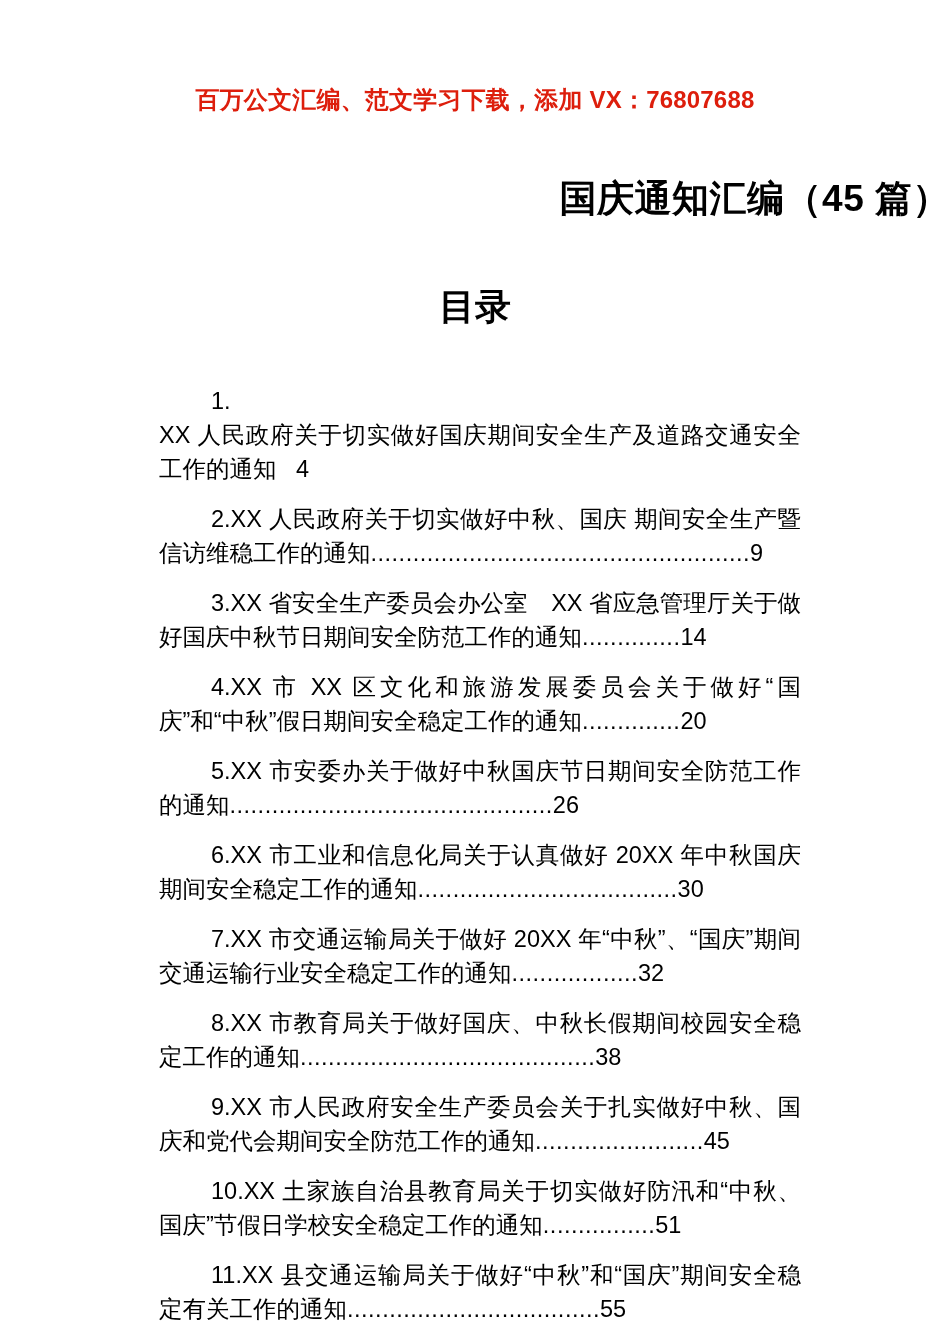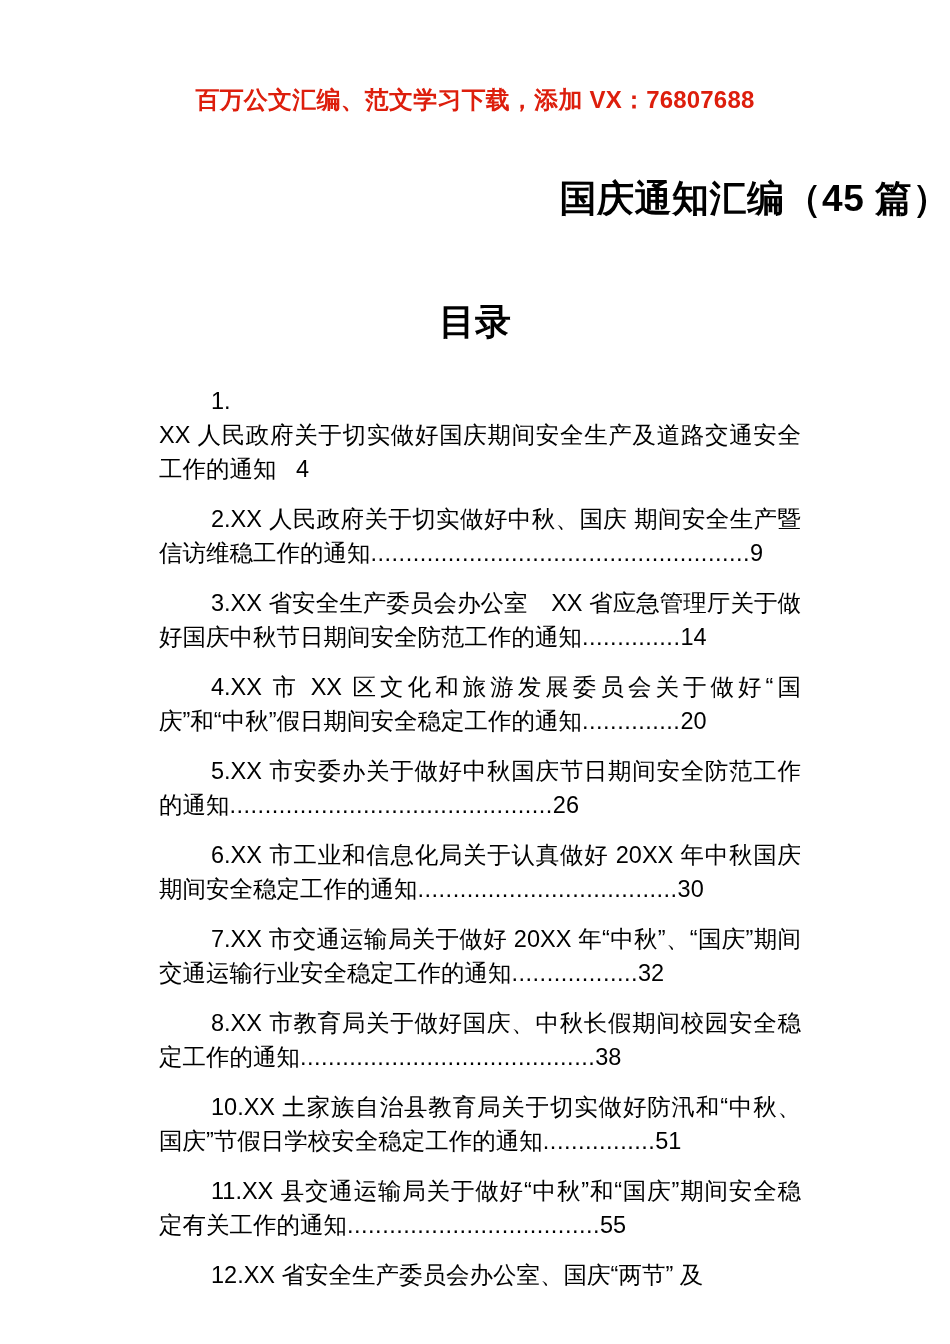--- a/index.html
+++ b/index.html
@@ -53,21 +53,20 @@
   
   .toc-heading {
     position: absolute;
     top: 283px;
     left: 0;
     width: 950px;
     text-align: center;
     font-size: 36px;
     font-weight: 700;
     color: #000000;
-    margin-top: 15px;
   }
 
   
   .toc {
     position: absolute;
     top: 368px;
     left: 143px;
     width: 674px;
   }
 
@@ -107,18 +106,19 @@
 
   <div class="toc" id="toc-list">
       <p class="toc-entry no-leader"><span>1.</span><span class="entry-break"></span><span>XX 人民政府关于切实做好国庆期间安全生产及道路交通安全工作的通知</span><span class="gap-spaces">   </span><span class="page-num">4</span></p>
       <p class="toc-entry"><span>2.</span><span>XX 人民政府关于切实做好中秋、国庆 期间安全生产暨信访维稳工作的通知</span><span class="leader">......................................................</span><span class="page-num">9</span></p>
       <p class="toc-entry"><span>3.</span><span>XX 省安全生产委员会办公室　XX 省应急管理厅关于做好国庆中秋节日期间安全防范工作的通知</span><span class="leader">..............</span><span class="page-num">14</span></p>
       <p class="toc-entry"><span>4.</span><span>XX 市 XX 区文化和旅游发展委员会关于做好“国庆”和“中秋”假日期间安全稳定工作的通知</span><span class="leader">..............</span><span class="page-num">20</span></p>
       <p class="toc-entry"><span>5.</span><span>XX 市安委办关于做好中秋国庆节日期间安全防范工作的通知</span><span class="leader">..............................................</span><span class="page-num">26</span></p>
       <p class="toc-entry"><span>6.</span><span>XX 市工业和信息化局关于认真做好 20XX 年中秋国庆期间安全稳定工作的通知</span><span class="leader">.....................................</span><span class="page-num">30</span></p>
       <p class="toc-entry"><span>7.</span><span>XX 市交通运输局关于做好 20XX 年“中秋”、“国庆”期间交通运输行业安全稳定工作的通知</span><span class="leader">..................</span><span class="page-num">32</span></p>
       <p class="toc-entry"><span>8.</span><span>XX 市教育局关于做好国庆、中秋长假期间校园安全稳定工作的通知</span><span class="leader">..........................................</span><span class="page-num">38</span></p>
+      <p class="toc-entry"><span>9.</span><span>XX 市人民政府安全生产委员会关于扎实做好中秋、国庆和党代会期间安全防范工作的通知</span><span class="leader">........................</span><span class="page-num">45</span></p>
       <p class="toc-entry"><span>10.</span><span>XX 土家族自治县教育局关于切实做好防汛和“中秋、国庆”节假日学校安全稳定工作的通知</span><span class="leader">................</span><span class="page-num">51</span></p>
       <p class="toc-entry"><span>11.</span><span>XX 县交通运输局关于做好“中秋”和“国庆”期间安全稳定有关工作的通知</span><span class="leader">....................................</span><span class="page-num">55</span></p>
       <p class="toc-entry"><span>12.</span><span>XX 省安全生产委员会办公室、国庆“两节” 及</span></p>
     </div>
 
 </div>
 
 </body></html>

